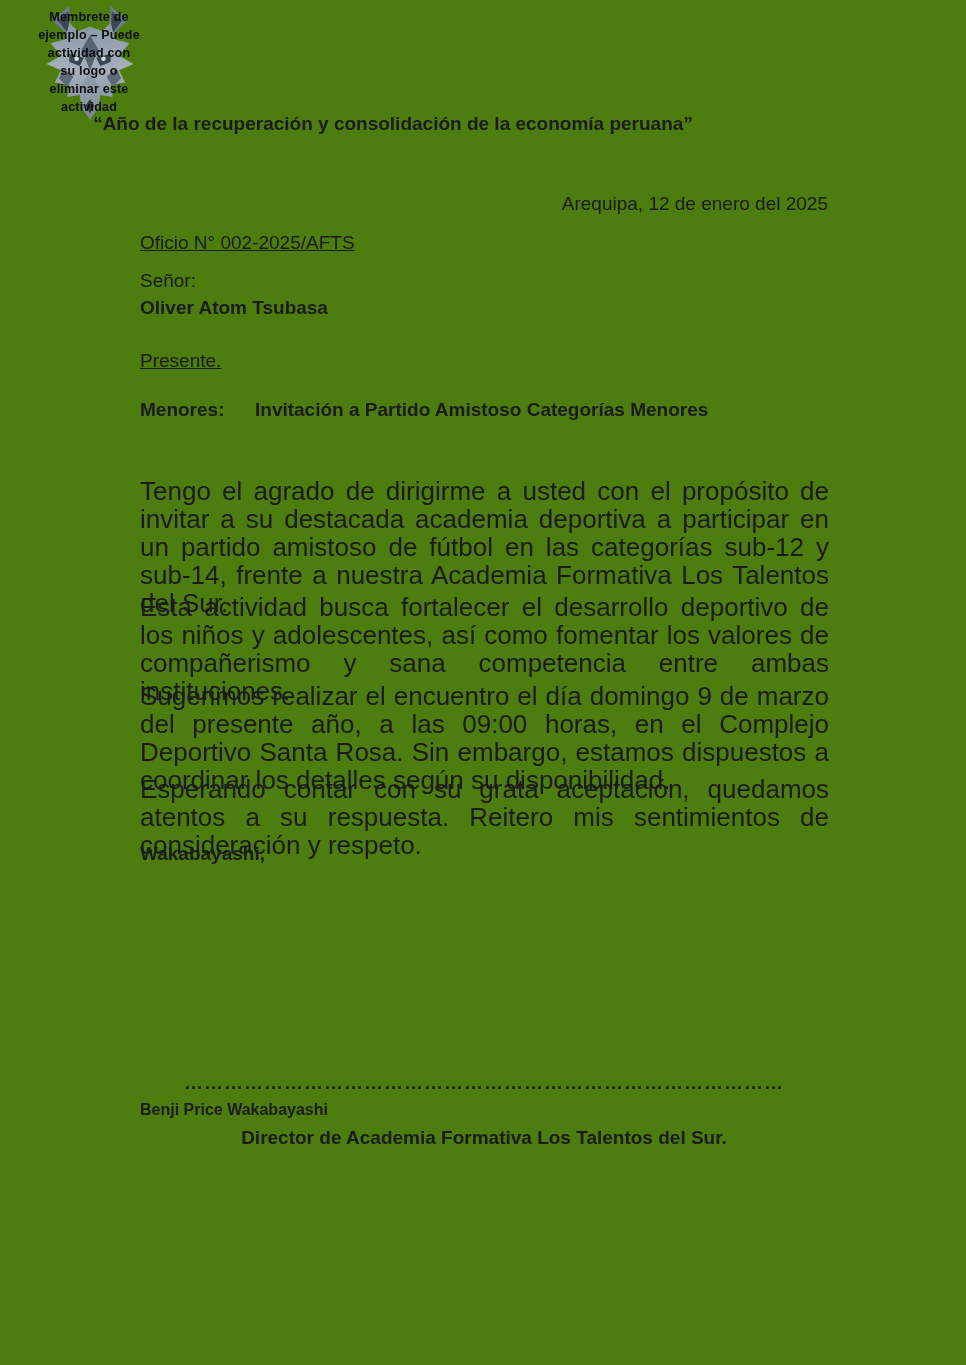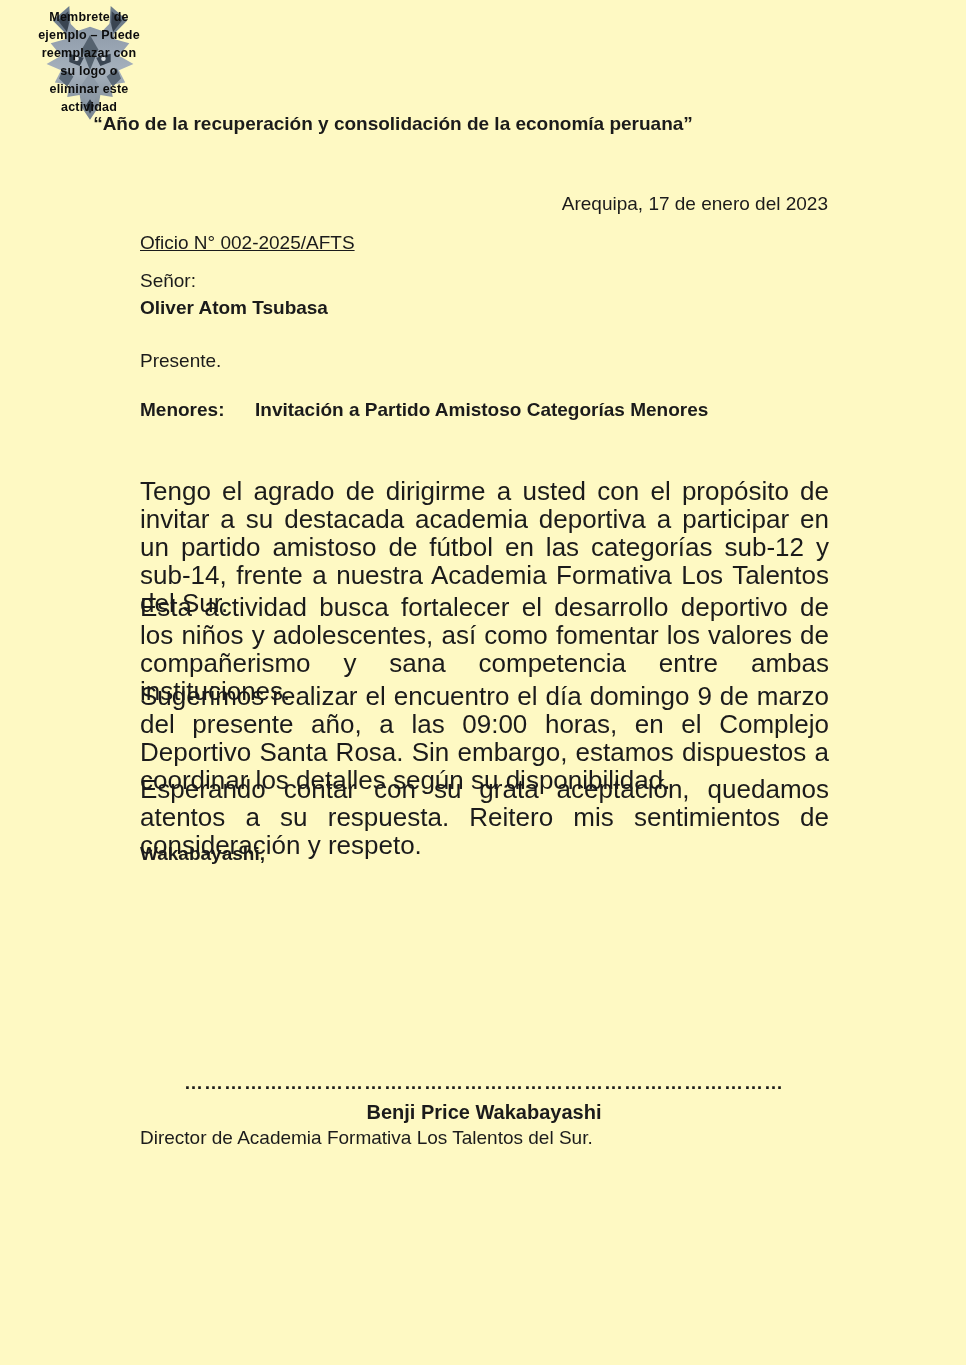--- a/index.html
+++ b/index.html
@@ -4,21 +4,21 @@
 <style>
   html, body {
     margin: 0;
     padding: 0;
     background: #ffffff;
   }
   .page {
     position: relative;
     width: 966px;
     height: 1365px;
-    background: #fef9c3;
+    background: #4d7c0f;
     font-family: "Liberation Sans", "DejaVu Sans", sans-serif;
     color: #1b1b1b;
     overflow: hidden;
   }
   .abs { position: absolute; }
 
   
   .logo-box {
     left: 24px;
     top: 2px;
@@ -68,21 +68,21 @@
   .oficio {
     left: 140px;
     top: 232px;
     font-size: 19px;
     font-weight: normal;
     text-decoration: underline;
   }
   .senor     { left: 140px; top: 270px; font-size: 19px; }
   .recipient { left: 140px; top: 297px; font-size: 19px; font-weight: bold; }
   .cargo     { left: 140px; top: 324px; font-size: 19px; font-weight: bold; }
-  .presente  { left: 140px; top: 350px; font-size: 19px; }
+  .presente  { left: 140px; top: 350px; font-size: 19px; text-decoration: underline; }
 
   .asunto-line {
     left: 140px;
     top: 399px;
     font-size: 19px;
     font-weight: bold;
   }
   .asunto-label {
     display: inline-block;
     width: 115px;
@@ -117,30 +117,30 @@
     font-size: 19px;
     font-weight: bold;
     letter-spacing: 1px;
     white-space: nowrap;
     overflow: hidden;
   }
   .sig-name {
     left: 140px;
     top: 1101px;
     width: 688px;
-    text-align: center;
-    font-size: 20px;
+    font-size: 16px;
     font-weight: bold;
   }
   .sig-title {
     left: 140px;
     top: 1127px;
     width: 688px;
-    font-size: 19px;
-    font-weight: normal;
+    text-align: center;
+    font-size: 19px;
+    font-weight: bold;
   }
 </style>
 </head>
 <body>
 
 <div class="page">
 
   <div class="abs logo-box">
     <svg viewBox="0 0 100 116" aria-hidden="true">
       <defs>
@@ -171,30 +171,30 @@
 
       <polygon points="50,66 58,78 54,96 50,104 46,96 42,78" fill="#8e9aa7"></polygon>
       <polygon points="50,92 54,98 50,106 46,98" fill="#2e3843"></polygon>
 
       <polygon points="24,62 34,70 28,80 20,72" fill="#5d6b79"></polygon>
       <polygon points="76,62 66,70 72,80 80,72" fill="#5d6b79"></polygon>
     </svg>
     <div class="logo-text">
       <div>Membrete de</div>
       <div>ejemplo – Puede</div>
-      <div>reemplazar con</div>
+      <div>actividad con</div>
       <div>su logo o</div>
       <div>eliminar este</div>
       <div>actividad</div>
     </div>
   </div>
 
   <div class="abs quote">“Año de la recuperación y consolidación de la economía peruana”</div>
 
-  <div class="abs date-line">Arequipa, 17 de enero del 2023</div>
+  <div class="abs date-line">Arequipa, 12 de enero del 2025</div>
 
   <div class="abs oficio">Oficio N° 002-2025/AFTS</div>
   <div class="abs senor">Señor:</div>
   <div class="abs recipient">Oliver Atom Tsubasa</div>
   <div class="abs presente">Presente.</div>
 
   <div class="abs asunto-line">
     <span class="asunto-label">Menores:</span><span>Invitación a Partido Amistoso Categorías Menores</span>
   </div>
 

